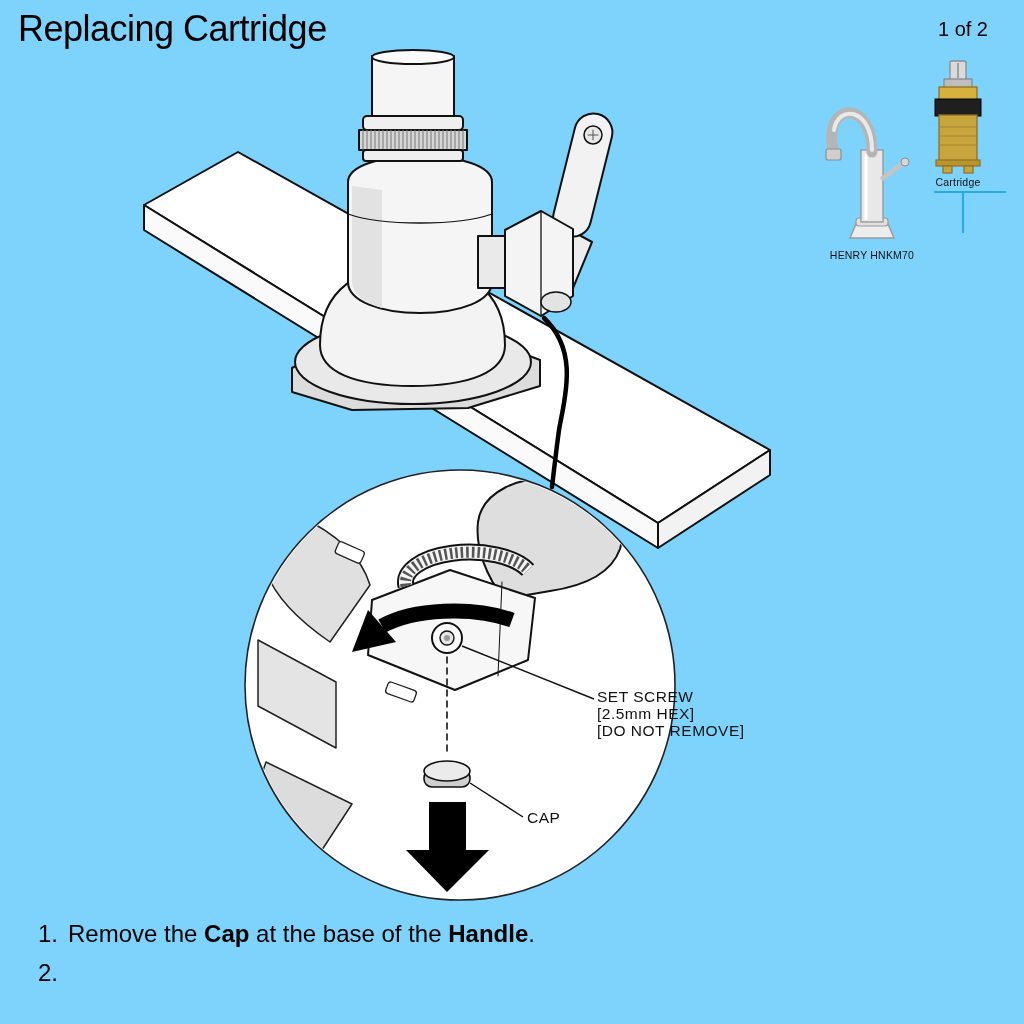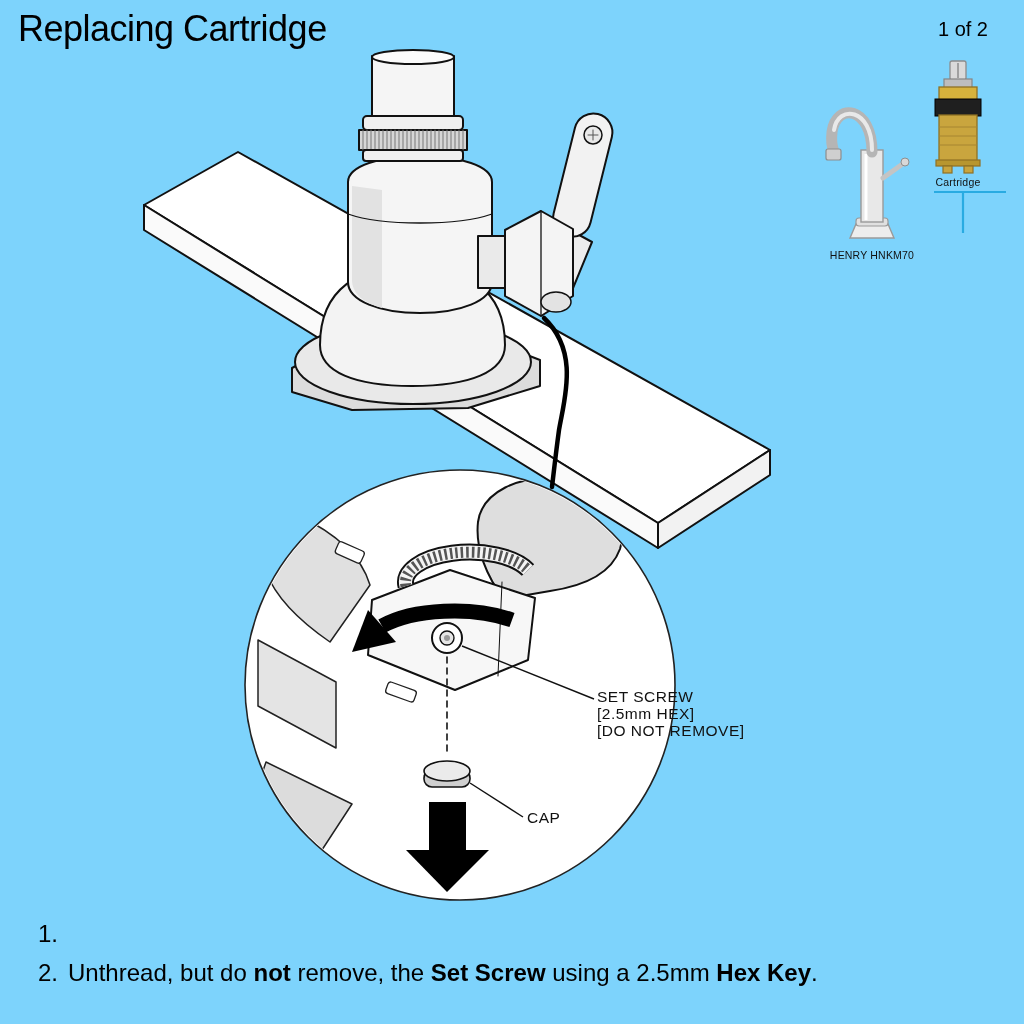--- a/index.html
+++ b/index.html
@@ -162,20 +162,20 @@
       <g>
         <line x1="934" y1="192" x2="1006" y2="192" stroke-width="2.2" stroke="#29abe2"></line>
         <line x1="963" y1="192" x2="963" y2="233" stroke-width="2.2" stroke="#29abe2"></line>
       </g>
     </g>
   </svg>
 
   <ol class="steps">
     <li class="step">
       <span class="step-num">1.</span>
+      <span class="step-text"><span>Remove the </span><span class="b">Cap</span><span> at the base of the </span><span class="b">Handle</span><span>.</span></span>
     </li>
     <li class="step">
       <span class="step-num">2.</span>
-      <span class="step-text"><span>Unthread, but do </span><span class="b">not</span><span> remove, the </span><span class="b">Set Screw</span><span> using a 2.5mm </span><span class="b">Hex Key</span><span>.</span></span>
     </li>
   </ol>
 
 </div>
 
 </body></html>

